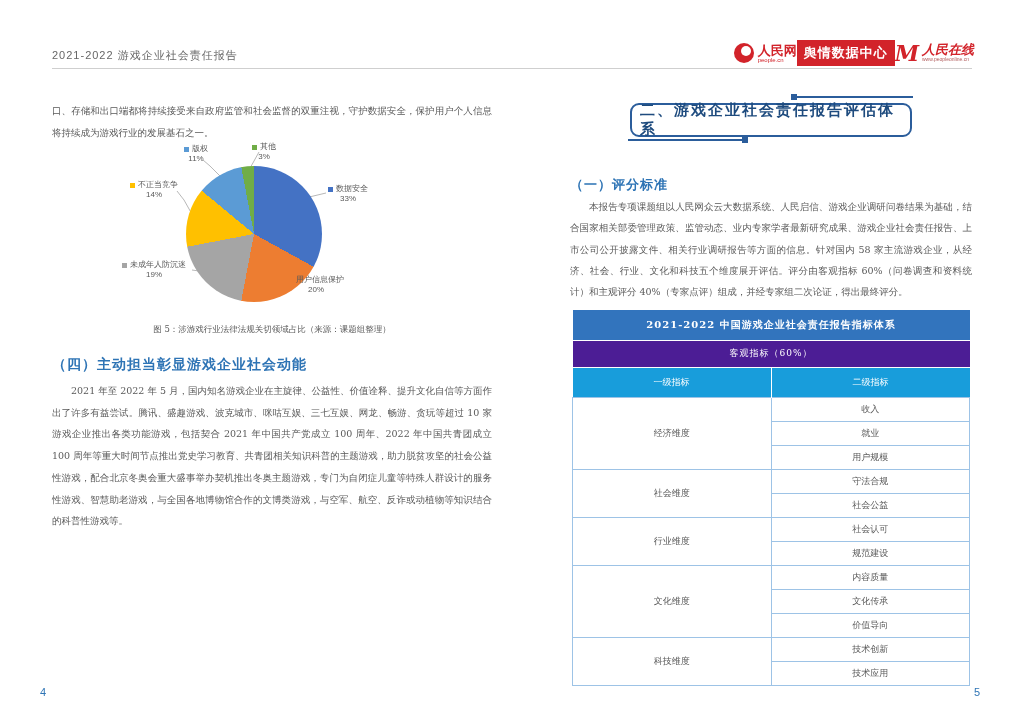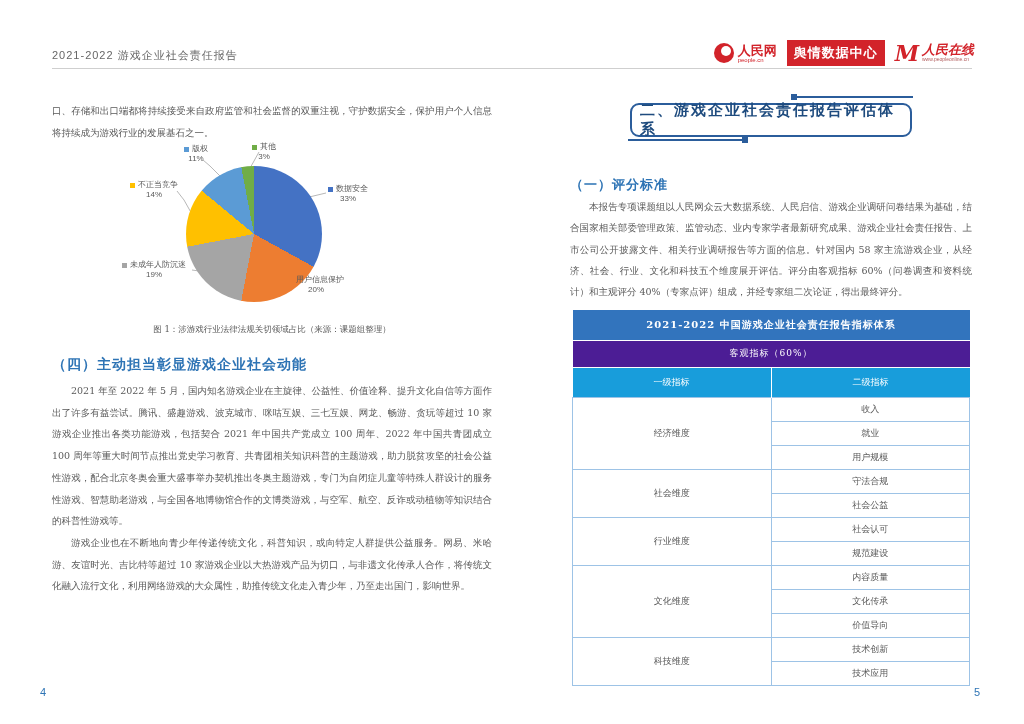--- a/index.html
+++ b/index.html
@@ -6,21 +6,21 @@
   html,body { margin:0; padding:0; }
   body {
     width:1024px; height:724px; position:relative; overflow:hidden;
     background:#ffffff; color:#595959;
     font-family:"DejaVu Serif","Liberation Serif",serif;
   }
   
   .hdr-title { position:absolute; left:52px; top:48px; font-size:11px; color:#666;
     font-family:"Liberation Sans","DejaVu Sans",sans-serif; letter-spacing:1px; }
   .hdr-rule { position:absolute; left:52px; width:920px; top:68px; border-top:1px solid #cfcfcf; }
-  .logos { position:absolute; right:50px; top:40px; display:flex; align-items:center; gap:10px; }
+  .logos { position:absolute; right:50px; top:40px; display:flex; align-items:center; }
   .logo-people { display:flex; align-items:center; gap:4px; }
   .swirl { width:20px; height:20px; border-radius:50%; background:#d2232a; position:relative; }
   .swirl::after { content:""; position:absolute; left:7px; top:3px; width:10px; height:10px;
     border-radius:50%; background:#fff; }
   .logo-people .txt { display:flex; flex-direction:column; line-height:1; }
   .logo-people .cn { color:#d2232a; font-weight:bold; font-size:13px; }
   .logo-people .en { color:#d2232a; font-size:6px; font-family:"Liberation Sans",sans-serif; }
   .badge { background:#d2232a; color:#fff; font-weight:bold; font-size:13px;
     padding:4px 7px; letter-spacing:1px;text-align:right; }
   .logo-online { display:flex; align-items:center; gap:3px; }
@@ -153,25 +153,24 @@
   </div>
   <div class="pie-label" style="left:152px;top:4px;">
     <span class="row">
         <span class="bullet" style="background: rgb(112, 173, 71);"></span>
         <span>其他</span>
       </span>
     <span>3%</span>
   </div>
 </div>
 
-<div class="caption">图 1：涉游戏行业法律法规关切领域占比（来源：课题组整理）</div>
+<div class="caption">图 5：涉游戏行业法律法规关切领域占比（来源：课题组整理）</div>
 <div class="l-heading">（四）主动担当彰显游戏企业社会动能</div>
 <div class="left-body">
   <p>2021 年至 2022 年 5 月，国内知名游戏企业在主旋律、公益性、价值诠释、提升文化自信等方面作出了许多有益尝试。腾讯、盛趣游戏、波克城市、咪咕互娱、三七互娱、网龙、畅游、贪玩等超过 10 家游戏企业推出各类功能游戏，包括契合 2021 年中国共产党成立 100 周年、2022 年中国共青团成立 100 周年等重大时间节点推出党史学习教育、共青团相关知识科普的主题游戏，助力脱贫攻坚的社会公益性游戏，配合北京冬奥会重大盛事举办契机推出冬奥主题游戏，专门为自闭症儿童等特殊人群设计的服务性游戏、智慧助老游戏，与全国各地博物馆合作的文博类游戏，与空军、航空、反诈或动植物等知识结合的科普性游戏等。</p>
-  <p>游戏企业也在不断地向青少年传递传统文化，科普知识，或向特定人群提供公益服务。网易、米哈游、友谊时光、吉比特等超过 10 家游戏企业以大热游戏产品为切口，与非遗文化传承人合作，将传统文化融入流行文化，利用网络游戏的大众属性，助推传统文化走入青少年，乃至走出国门，影响世界。</p>
 </div>
 <div class="pageno l">4</div>
 
 <div class="deco-top"></div>
 <div class="banner">
   <span class="t">二、游戏企业社会责任报告评估体系</span>
 </div>
 <div class="deco-bot"></div>
 
 <div class="r-heading">（一）评分标准</div>

